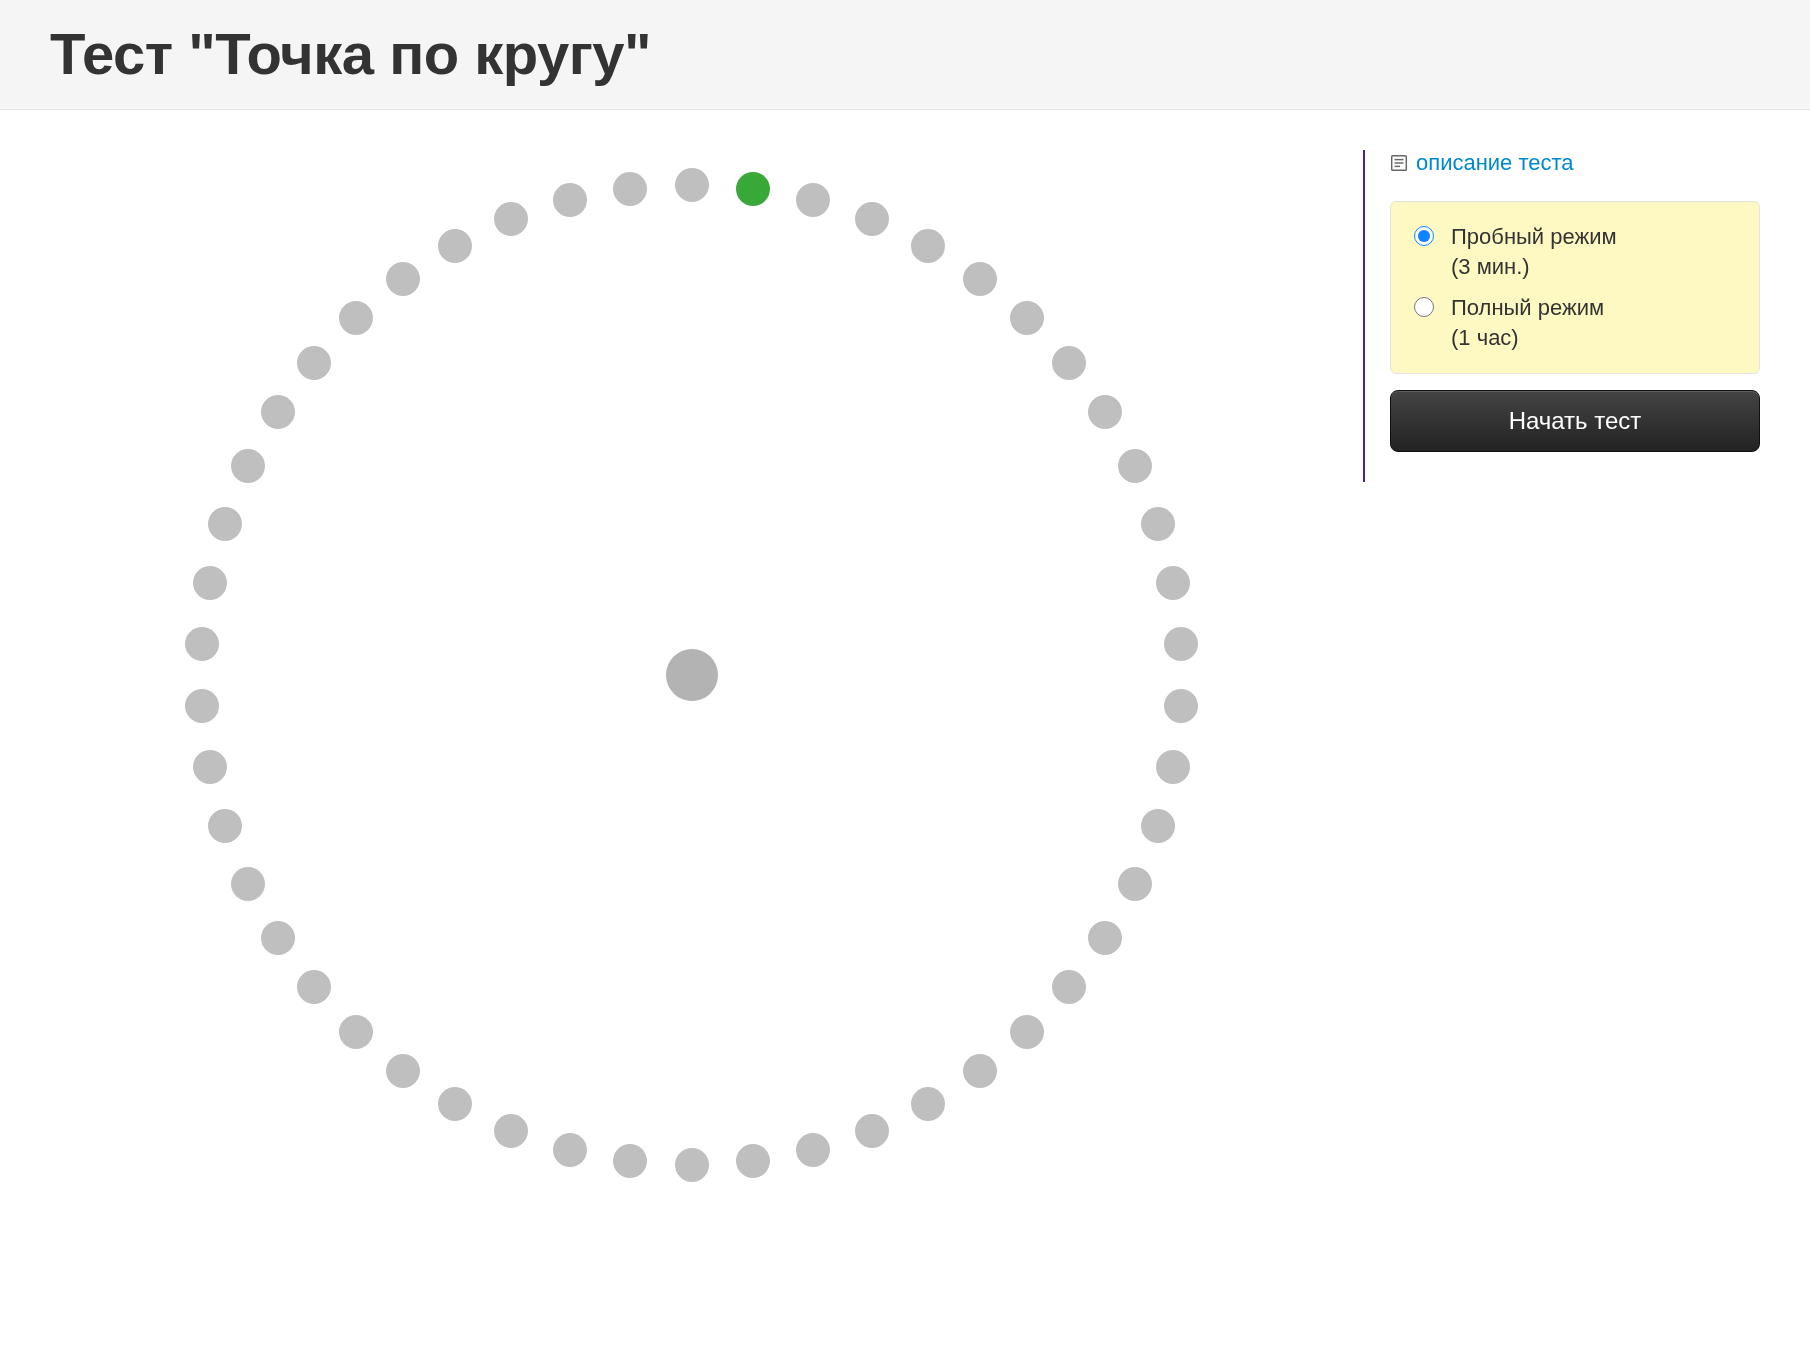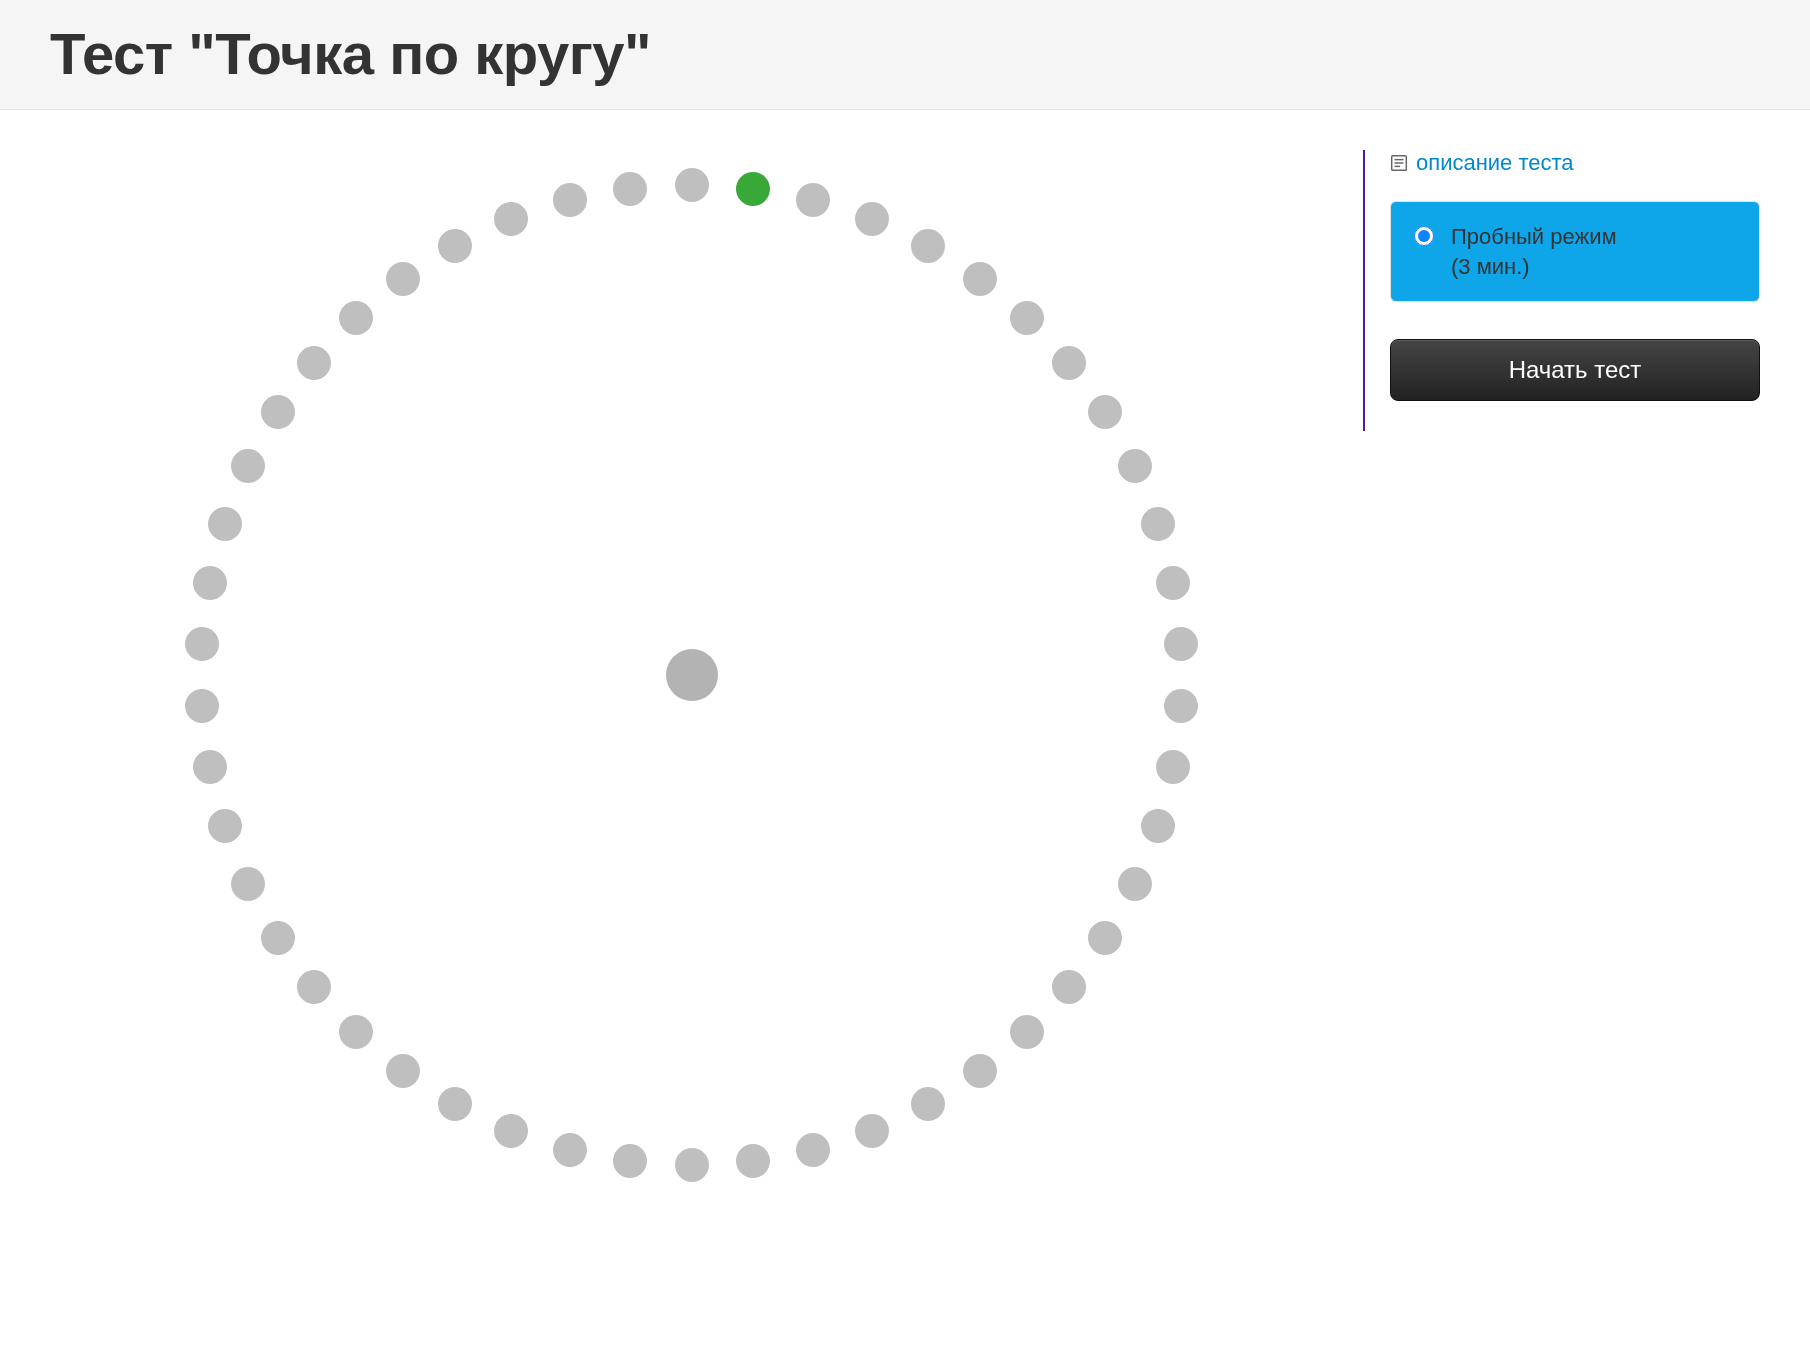--- a/index.html
+++ b/index.html
@@ -71,21 +71,21 @@
     color: #0088cc;
     text-decoration: none;
     font-size: 22px;
     margin-bottom: 25px;
   }
   .desc-link .desc-icon {
     display: inline-flex;
     color: #666;
   }
   .mode-panel {
-    background: #0ea5e9;
+    background: #fef9c3;
     border: 1px solid #e3e3e3;
     border-radius: 6px;
     padding: 14px 18px;
   }
   .mode-option {
     display: flex;
     align-items: flex-start;
     gap: 14px;
     padding: 6px 0;
     cursor: pointer;
@@ -100,21 +100,21 @@
   .mode-option .label-stack {
     display: flex;
     flex-direction: column;
     font-size: 22px;
     line-height: 1.35;
     color: #333;
   }
   .start-button {
     display: block;
     width: 100%;
-    margin-top: 37px;
+    margin-top: 16px;
     padding: 16px 0;
     font-size: 24px;
     color: #ffffff;
     text-align: center;
     border: 1px solid #111;
     border-radius: 8px;
     background: linear-gradient(to bottom, #444444 0%, #222222 100%);
     box-shadow: inset 0 1px 0 rgba(255,255,255,0.15);
     cursor: pointer;
   }
@@ -197,17 +197,24 @@
     </a>
 
     <div class="mode-panel">
       <label class="mode-option">
         <input type="radio" name="mode" checked="" style="">
         <span class="label-stack">
           <span>Пробный режим</span>
           <span>(3 мин.)</span>
         </span>
       </label>
+      <label class="mode-option">
+        <input type="radio" name="mode" style="">
+        <span class="label-stack">
+          <span>Полный режим</span>
+          <span>(1 час)</span>
+        </span>
+      </label>
     </div>
 
     <button class="start-button">Начать тест</button>
   </div>
 </div>
 
 </body></html>

